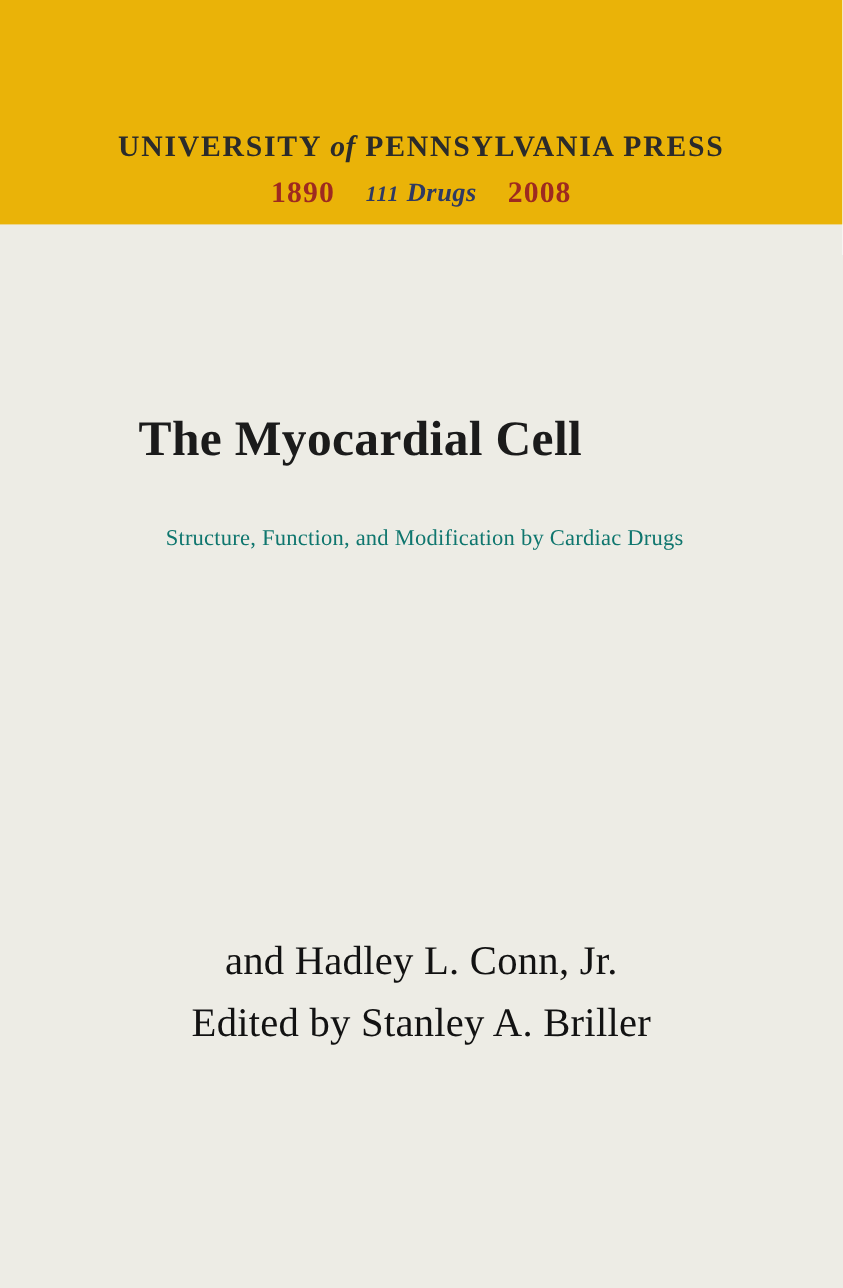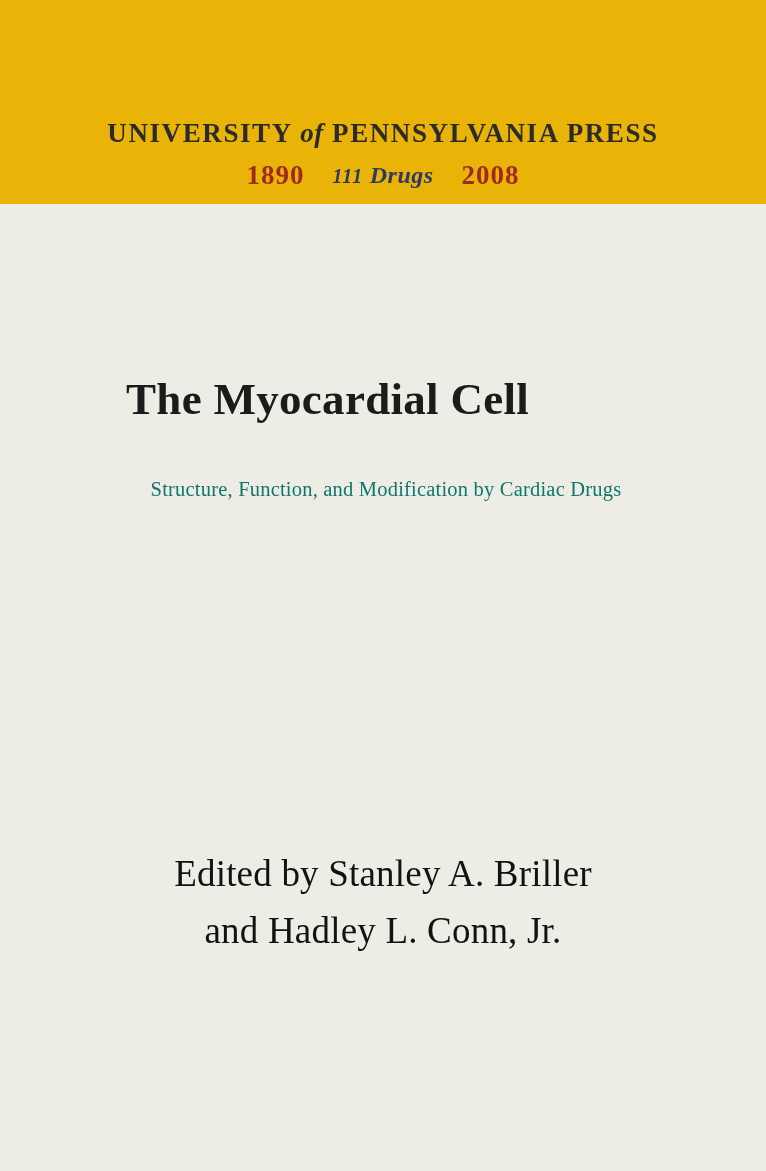--- a/index.html
+++ b/index.html
@@ -153,17 +153,17 @@
 
     </div>
   </div>
 
   <div class="title-block">
     <h1 class="book-title">The Myocardial Cell</h1>
     <div class="subtitle">Structure, Function, and Modification by Cardiac Drugs</div>
   </div>
 
   <div class="editors">
+    <div class="editor-line">and Hadley L. Conn, Jr.</div>
     <div class="editor-line">Edited by Stanley A. Briller</div>
-    <div class="editor-line">and Hadley L. Conn, Jr.</div>
   </div>
 
 </div>
 
 </body></html>

